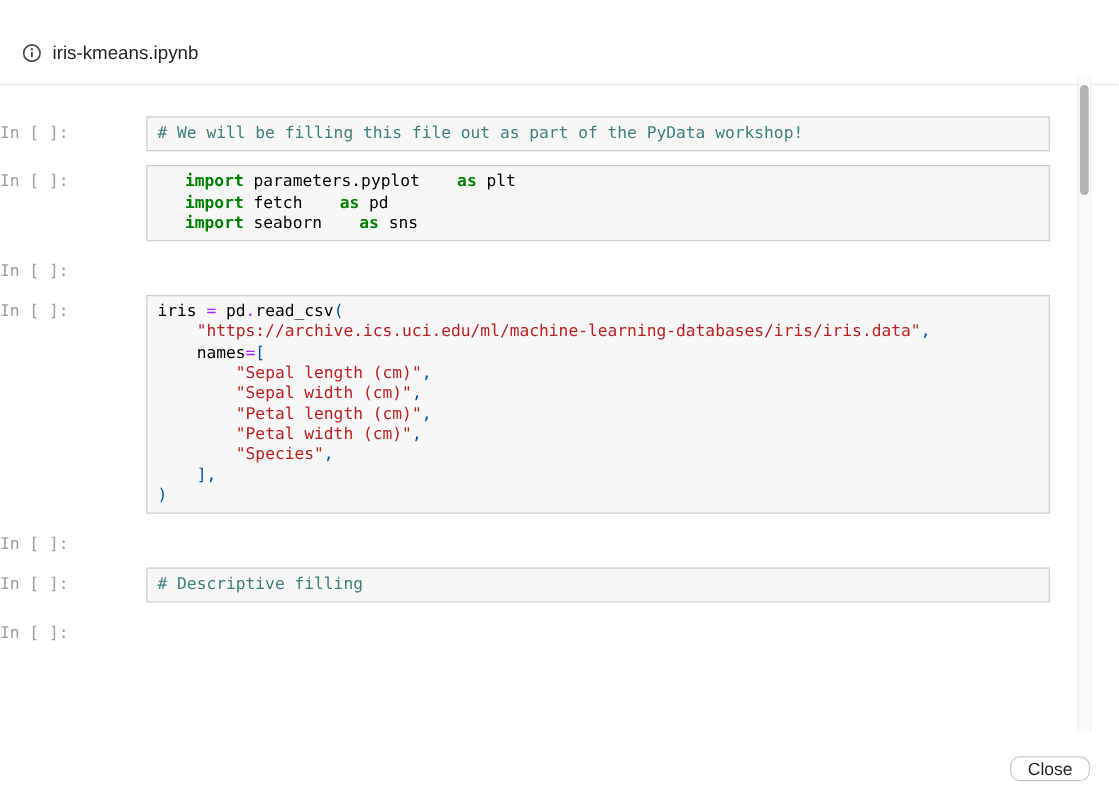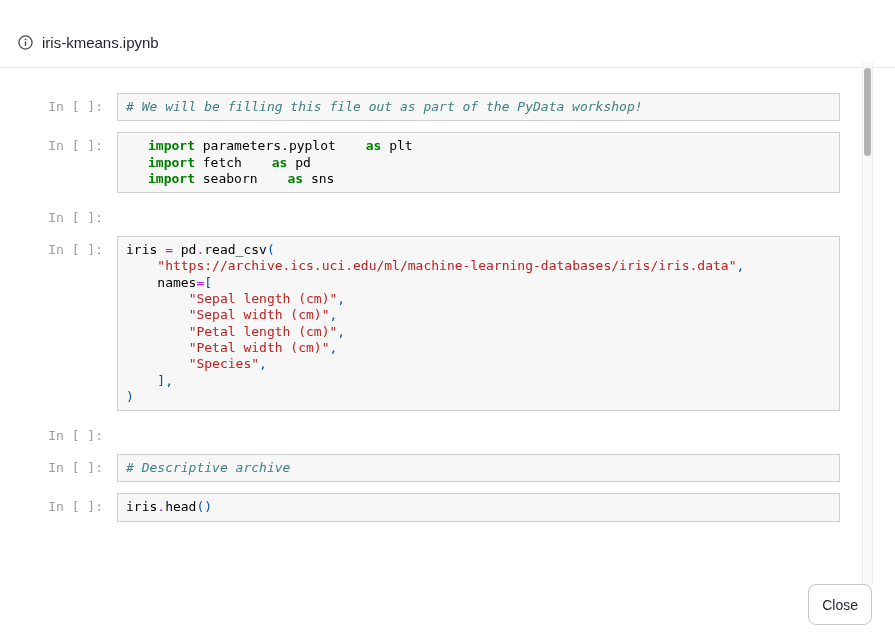--- a/index.html
+++ b/index.html
@@ -48,42 +48,42 @@
   .nb-row {
     display: flex;
     align-items: flex-start;
     margin-bottom: 11px;
   }
   .nb-prompt {
     flex: 0 0 117px;
     width: 117px;
     box-sizing: border-box;
     padding: 6px 14px 0 0;
-    text-align: right;
+    text-align: left;
     font-family: "DejaVu Sans Mono", "Liberation Mono", monospace;
     font-size: 13px;
     color: var(--c-prompt, #9d9d9d);
     white-space: pre;
   }
   .nb-cell {
     flex: 1 1 auto;
     margin: 0;
     background: var(--c-cell-bg, #f7f7f7);
     border: 1px solid var(--c-cell-border, #cfcfcf);
     padding: 5px 8px;
     font-family: "DejaVu Sans Mono", "Liberation Mono", monospace;
     font-size: 13px;
     line-height: 16.3px;
     color: var(--c-code-text, #000);
     white-space: pre;
     overflow: hidden;
   }
   .tk-k { color: var(--c-keyword, #008000); font-weight: bold; margin-left: 22px; }
   .tk-s { color: var(--c-string, #BA2121); }
-  .tk-c { color: var(--c-comment, #408080); font-style: italic; }
+  .tk-c { color: var(--c-comment, #408080); }
   .tk-o { color: var(--c-operator, #AA22FF); }
   .tk-p { color: var(--c-punctuation, #0055AA); }
   .tk-n { color: var(--c-code-text, #000000); }
   
   .scrollbar-track {
     position: absolute;
     top: 62px;
     right: 22px;
     width: 11px;
     height: 523px;
@@ -104,21 +104,21 @@
   
   .dialog-footer {
     position: absolute;
     left: 0; right: 0; bottom: 0;
     height: 58px;
   }
   .close-btn {
     position: absolute;
     right: 23px;
     bottom: 18px;
-    height: 41px;
+    height: 20px;
     padding: 0 13px;
     background: #ffffff;
     border: 1px solid #c8c8c8;
     border-radius: 8px;
     font-family: "Liberation Sans", sans-serif;
     font-size: 14px;
     color: var(--c-title-text, #1f2228);
     cursor: pointer;
     margin-top: 36px;
   }
@@ -165,25 +165,24 @@
 <span class="tk-n">        </span><span class="tk-s">"Petal width (cm)"</span><span class="tk-p">,</span>
 <span class="tk-n">        </span><span class="tk-s">"Species"</span><span class="tk-p">,</span>
 <span class="tk-n">    </span><span class="tk-p">],</span>
 <span class="tk-p">)</span></pre>
         </div>
         <div class="nb-row">
           <div class="nb-prompt">In [ ]:</div>
         </div>
         <div class="nb-row">
           <div class="nb-prompt">In [ ]:</div>
-          <pre class="nb-cell"><span class="tk-c"># Descriptive archive</span></pre>
+          <pre class="nb-cell"><span class="tk-c"># Descriptive filling</span></pre>
         </div>
         <div class="nb-row">
           <div class="nb-prompt">In [ ]:</div>
-          <pre class="nb-cell"><span class="tk-n">iris</span><span class="tk-o">.</span><span class="tk-n">head</span><span class="tk-p">()</span></pre>
         </div>
       </div>
   </div>
 
   <div class="scrollbar-track">
     <div class="scrollbar-thumb"></div>
   </div>
 
   <footer class="dialog-footer">
     <button class="close-btn">Close</button>

